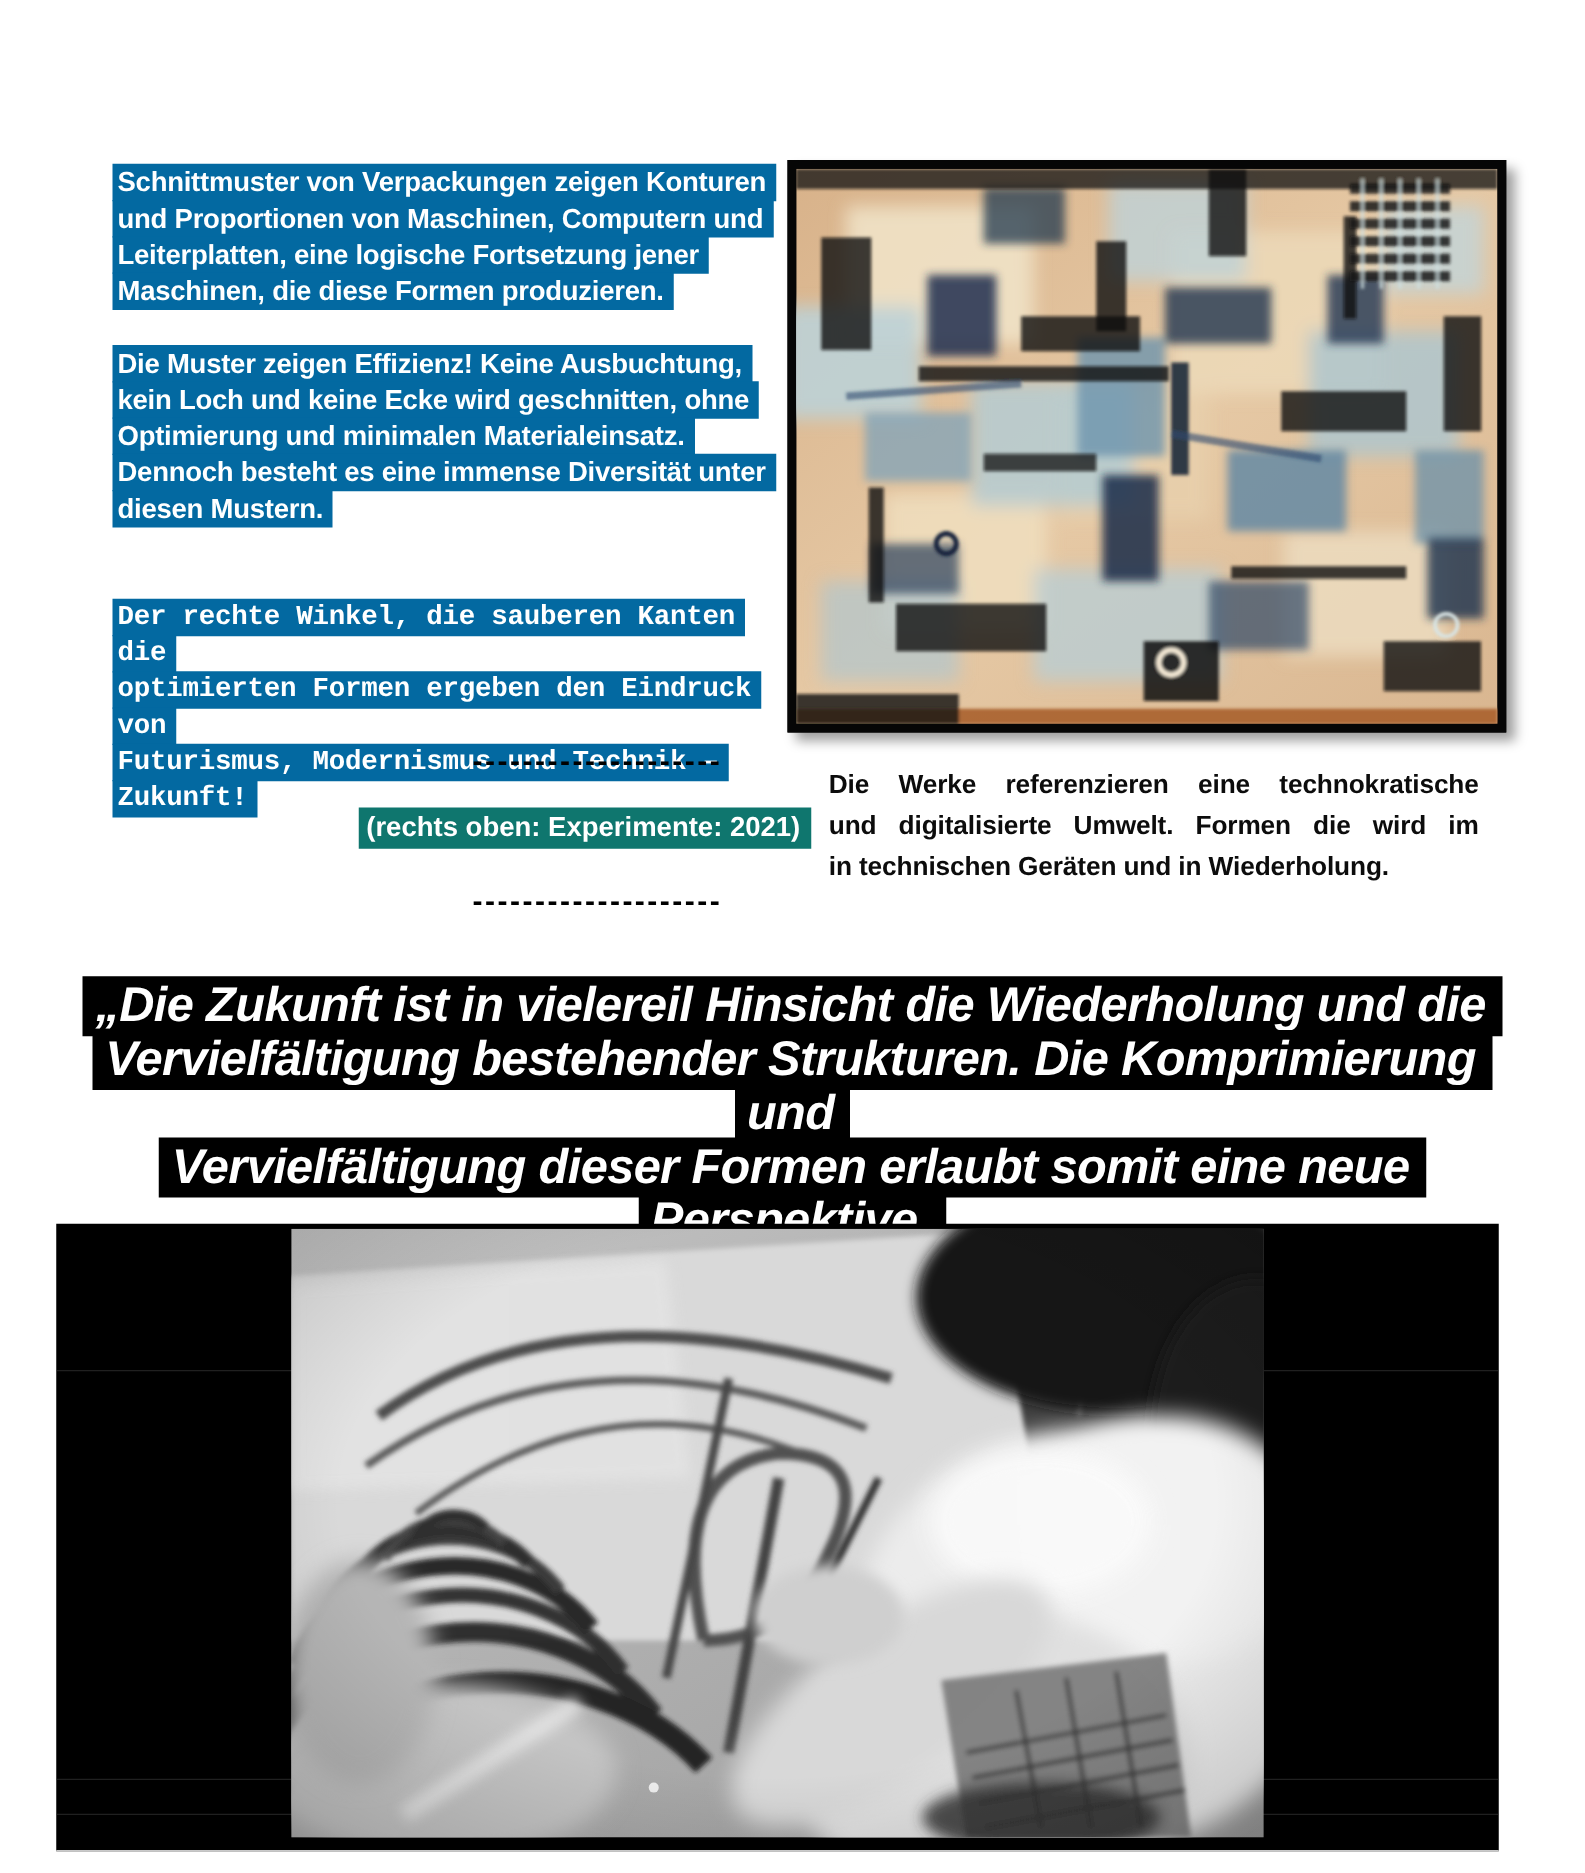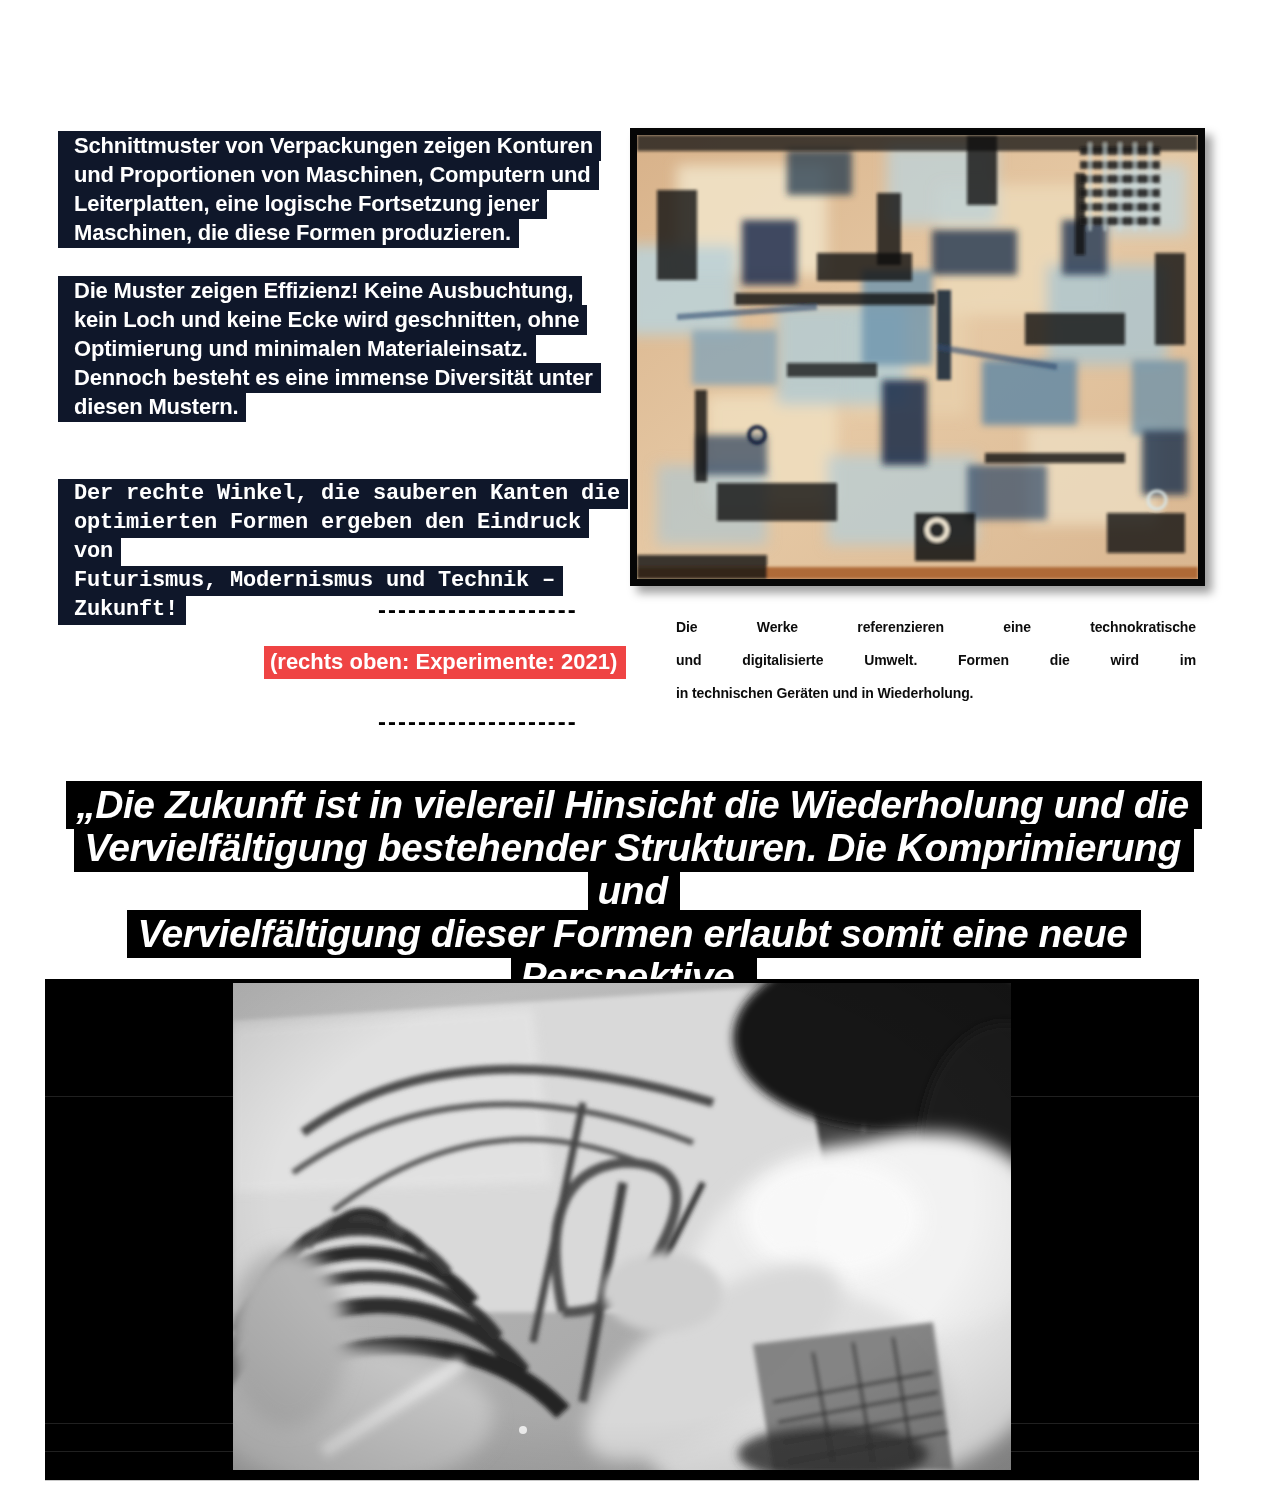--- a/index.html
+++ b/index.html
@@ -1,36 +1,36 @@
 <!DOCTYPE html>
 <html><head>
 <meta charset="utf-8">
 <style>
   html,body{margin:0;padding:0;background:#ffffff;}
   .page{position:relative;width:1268px;height:1498px;background:#ffffff;
         font-family:"Liberation Sans",sans-serif;overflow:hidden;}
 
   
   .hlblock{position:absolute;white-space:pre-line;font-weight:bold;color:#ffffff;}
-  .hlblock .hl{background:#0f172a;padding:2px 8px 3px 16px;
-               -webkit-box-decoration-break:clone;box-decoration-break:clone;}
+  .hlblock .hl{background:#0369a1;padding:2px 8px 3px 4px;
+               -webkit-box-decoration-break:clone;box-decoration-break:clone;margin-left:32px;}
   .p-left{left:58px;width:566px;font-size:22px;line-height:29px;letter-spacing:-0.2px;}
   #p1{top:131px;} #p2{top:276px;} #p3{top:479px;font-family:Liberation Mono, monospace;}
 
   
   .dash{position:absolute;left:378px;width:260px;font-weight:bold;font-size:24px;
         letter-spacing:2px;color:#000000;line-height:24px;}
   #dash1{top:598px;} #dash2{top:710px;}
 
   .caption{position:absolute;left:264px;top:649px;font-size:22px;font-weight:bold;color:#ffffff;}
-  .caption .hl{background:#ef4444;padding:3px 9px 5px 6px;}
-
-  
-  .rightp{position:absolute;left:663px;top:611px;width:520px;font-size:14px;
-          line-height:33px;font-weight:bold;color:#0c0c0c;letter-spacing:-0.1px;margin-left:13px;}
+  .caption .hl{background:#0f766e;padding:3px 9px 5px 6px;margin-left:23px;}
+
+  
+  .rightp{position:absolute;left:663px;top:611px;width:520px;font-size:21px;
+          line-height:33px;font-weight:bold;color:#0c0c0c;letter-spacing:-0.1px;}
   .rightp .jl{text-align:justify;text-align-last:justify;white-space:nowrap;}
   .rightp .jl.last{text-align-last:left;}
 
   
   .quote{position:absolute;left:44px;top:783px;width:1180px;text-align:center;
          font-style:italic;font-weight:bold;font-size:39px;line-height:43px;
          color:#ffffff;white-space:pre-line;letter-spacing:-0.5px;}
   .quote .hl{background:#000000;padding:2px 13px 3px 10px;
              -webkit-box-decoration-break:clone;box-decoration-break:clone;}
 

